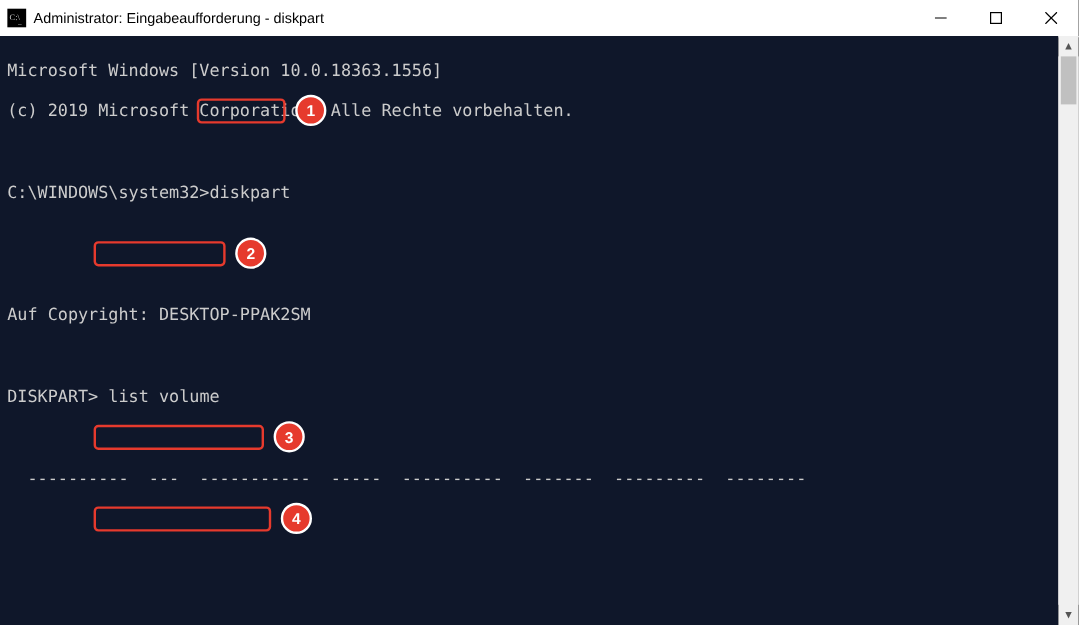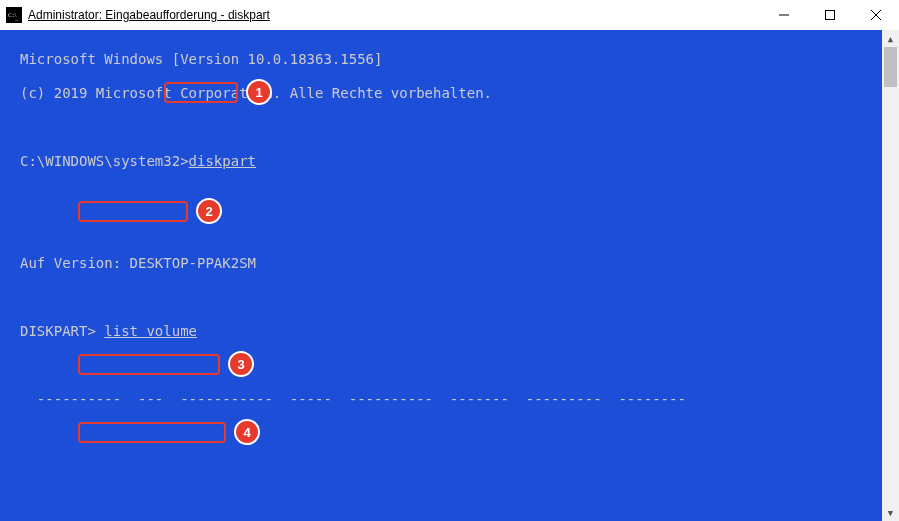--- a/index.html
+++ b/index.html
@@ -32,44 +32,43 @@
   }
   .titlebar .tb-icon {
     width: 16px;
     height: 16px;
     margin-left: 6px;
     margin-right: 6px;
     display: inline-block;
   }
   .titlebar .tb-title {
     flex: 0 0 auto;
-    text-decoration: underline;
   }
   .titlebar .tb-spacer {
     flex: 1 1 auto;
   }
   .titlebar .tb-btn {
     width: 46px;
     height: 30px;
     display: flex;
     align-items: center;
     justify-content: center;
     font-family: "Segoe UI Symbol", sans-serif;
     font-size: 10px;
     color: #000;
   }
   .terminal {
     position: absolute;
     top: 30px;
     left: 0;
     right: 17px; 
     bottom: 0;
-    background: #1d4ed8;
+    background: #0f172a;
     color: #ccc;
-    padding: 4px 20px;
+    padding: 4px 6px;
     white-space: pre;
     line-height: 17px;
   }
   .scrollbar {
     position: absolute;
     top: 30px;
     right: 0;
     width: 17px;
     bottom: 0;
     background: #f0f0f0;
@@ -117,21 +116,21 @@
     font-family: Arial, sans-serif;
     font-weight: bold;
     font-size: 13px;
     display: flex;
     align-items: center;
     justify-content: center;
     box-sizing: content-box;
   }
   .line { display:block; }
   .prompt { color:#ccc; }
-  .cmd { color:#ccc;text-decoration:underline; }
+  .cmd { color:#ccc; }
 </style>
 </head>
 <body>
 
 <div class="window">
 
   <div class="titlebar">
     <span class="tb-icon">
       <svg viewBox="0 0 16 16" width="16" height="16">
         <rect x="0" y="0" width="16" height="16" fill="#000"></rect>
@@ -159,21 +158,21 @@
     </div>
   </div>
 
   <div class="terminal">
 <span class="line">Microsoft Windows [Version 10.0.18363.1556]</span>
 <span class="line">(c) 2019 Microsoft Corporation. Alle Rechte vorbehalten.</span>
 <span class="line"> </span>
 <span class="line"><span class="prompt">C:\WINDOWS\system32&gt;</span><span class="cmd">diskpart</span></span>
 <span class="line"> </span>
 <span class="line"> </span>
-<span class="line">Auf Version: DESKTOP-PPAK2SM</span>
+<span class="line">Auf Copyright: DESKTOP-PPAK2SM</span>
 <span class="line"> </span>
 <span class="line"><span class="prompt">DISKPART&gt;</span> <span class="cmd">list volume</span></span>
 <span class="line"> </span>
 <span class="line">  ----------  ---  -----------  -----  ----------  -------  ---------  --------</span>
 
 
 
 
 
 

